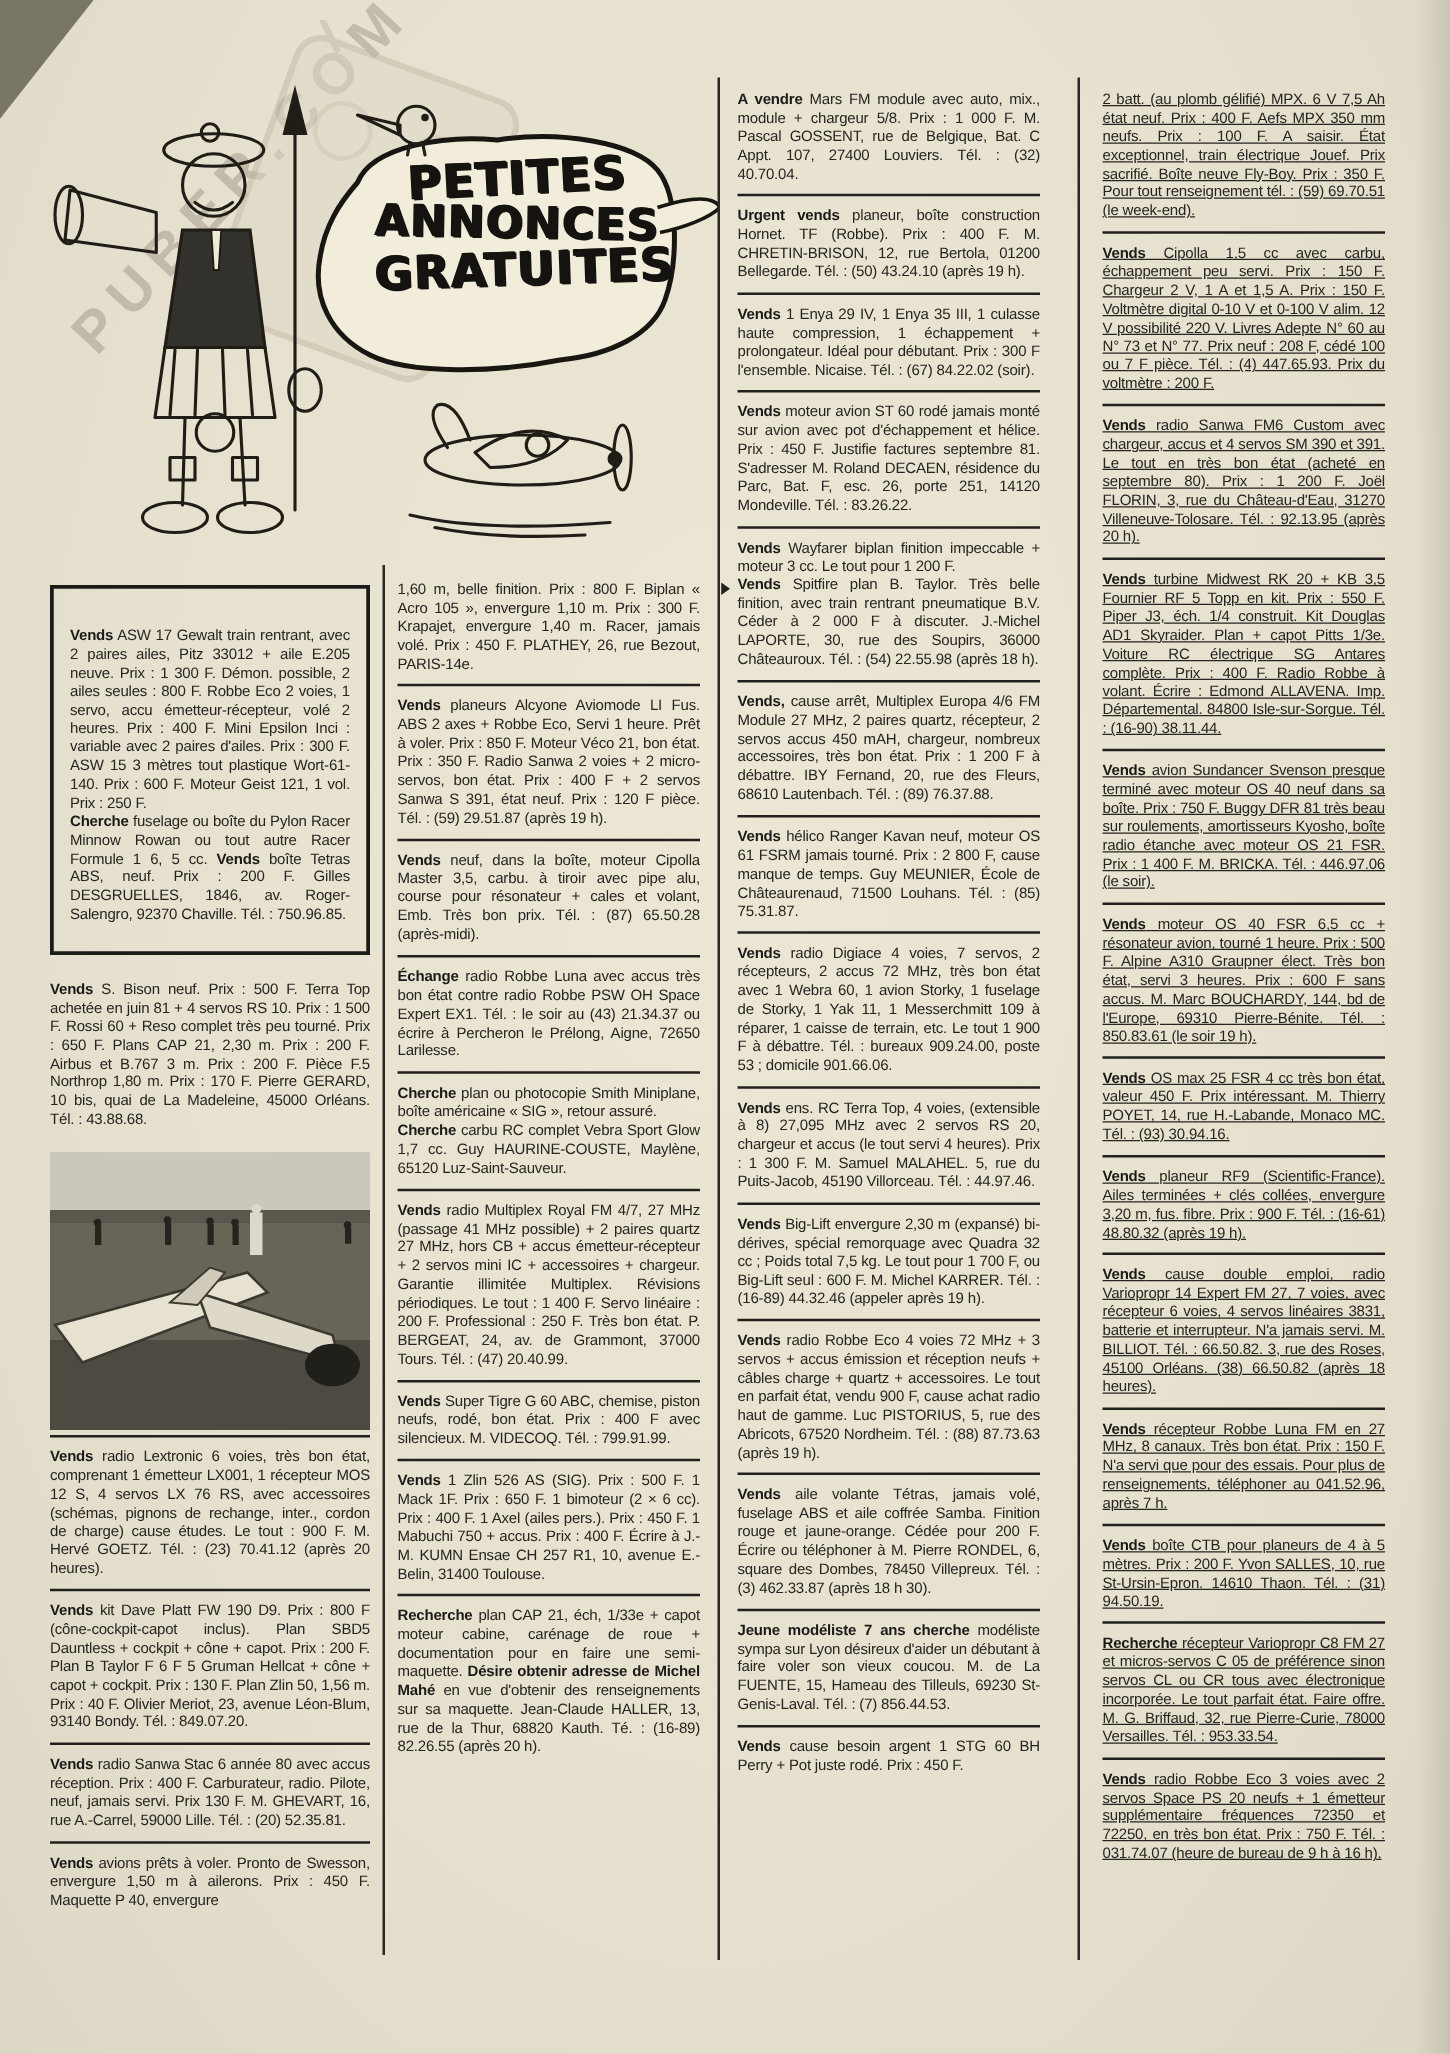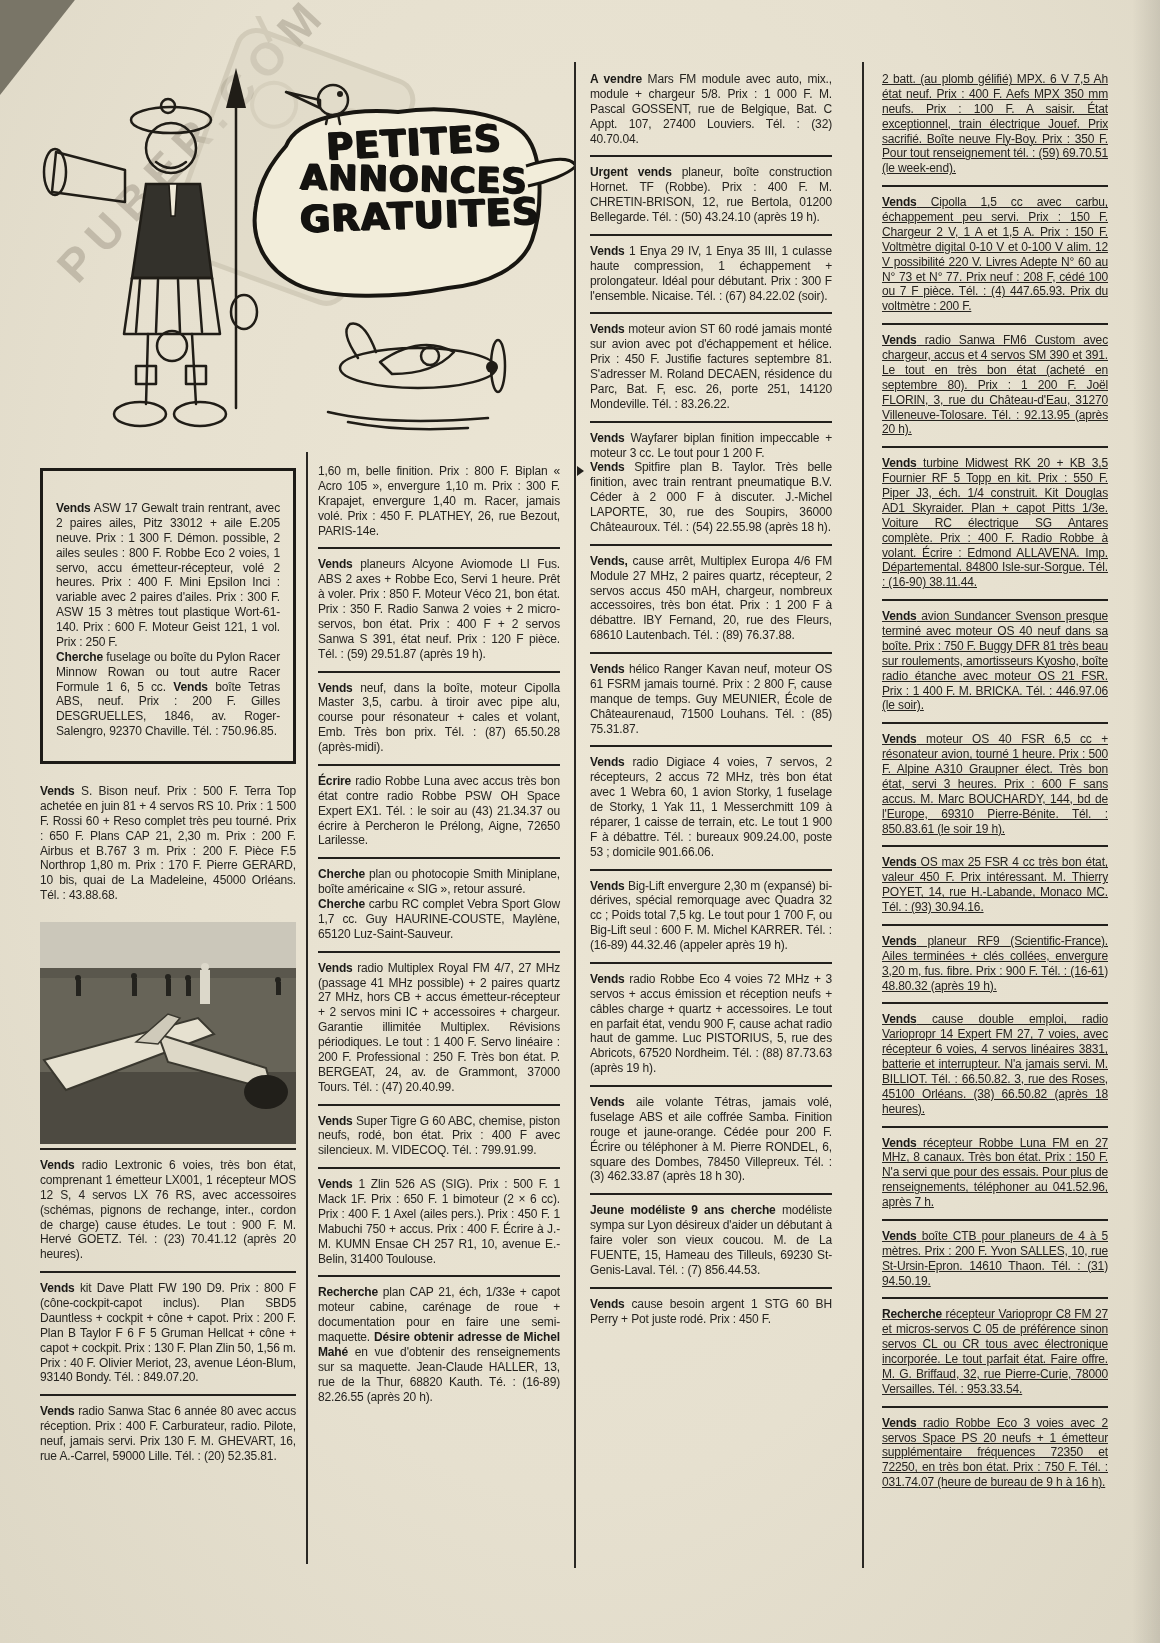--- a/index.html
+++ b/index.html
@@ -157,45 +157,47 @@
 
         <polygon points="4,138 158,96 174,112 26,168" fill="#e6e1d0" stroke="#3a382f" stroke-width="2"></polygon>
         <polygon points="118,112 226,146 232,168 128,140" fill="#ddd8c7" stroke="#3a382f" stroke-width="2"></polygon>
         <ellipse cx="226" cy="170" rx="22" ry="17" fill="#211f1a"></ellipse>
         <polygon points="96,120 128,92 140,96 118,122" fill="#cfcaba" stroke="#3a382f" stroke-width="1.5"></polygon>
       </svg>
     </div>
   <div class="ad"><strong>Vends</strong> radio Lextronic 6 voies, très bon état, comprenant 1 émetteur LX001, 1 récepteur MOS 12 S, 4 servos LX 76 RS, avec accessoires (schémas, pignons de rechange, inter., cordon de charge) cause études. Le tout : 900 F. M. Hervé GOETZ. Tél. : (23) 70.41.12 (après 20 heures).</div>
       <div class="ad"><strong>Vends</strong> kit Dave Platt FW 190 D9. Prix : 800 F (cône-cockpit-capot inclus). Plan SBD5 Dauntless + cockpit + cône + capot. Prix : 200 F. Plan B Taylor F 6 F 5 Gruman Hellcat + cône + capot + cockpit. Prix : 130 F. Plan Zlin 50, 1,56 m. Prix : 40 F. Olivier Meriot, 23, avenue Léon-Blum, 93140 Bondy. Tél. : 849.07.20.</div>
       <div class="ad"><strong>Vends</strong> radio Sanwa Stac 6 année 80 avec accus réception. Prix : 400 F. Carburateur, radio. Pilote, neuf, jamais servi. Prix 130 F. M. GHEVART, 16, rue A.-Carrel, 59000 Lille. Tél. : (20) 52.35.81.</div>
+      <div class="ad"><strong>Vends</strong> avions prêts à voler. Pronto de Swesson, envergure 1,50 m à ailerons. Prix : 450 F. Maquette P 40, envergure</div>
     </div>
   <div class="col" id="col2">
       <div class="ad">1,60 m, belle finition. Prix : 800 F. Biplan « Acro 105 », envergure 1,10 m. Prix : 300 F. Krapajet, envergure 1,40 m. Racer, jamais volé. Prix : 450 F. PLATHEY, 26, rue Bezout, PARIS-14e.</div>
       <div class="ad"><strong>Vends</strong> planeurs Alcyone Aviomode LI Fus. ABS 2 axes + Robbe Eco, Servi 1 heure. Prêt à voler. Prix : 850 F. Moteur Véco 21, bon état. Prix : 350 F. Radio Sanwa 2 voies + 2 micro-servos, bon état. Prix : 400 F + 2 servos Sanwa S 391, état neuf. Prix : 120 F pièce. Tél. : (59) 29.51.87 (après 19 h).</div>
       <div class="ad"><strong>Vends</strong> neuf, dans la boîte, moteur Cipolla Master 3,5, carbu. à tiroir avec pipe alu, course pour résonateur + cales et volant, Emb. Très bon prix. Tél. : (87) 65.50.28 (après-midi).</div>
-      <div class="ad"><strong>Écrire</strong> radio Robbe Luna avec accus très bon état contre radio Robbe PSW OH Space Expert EX1. Tél. : le soir au (43) 21.34.37 ou écrire à Percheron le Prélong, Aigne, 72650 Larilesse.</div>
+      <div class="ad"><strong>Échange</strong> radio Robbe Luna avec accus très bon état contre radio Robbe PSW OH Space Expert EX1. Tél. : le soir au (43) 21.34.37 ou écrire à Percheron le Prélong, Aigne, 72650 Larilesse.</div>
       <div class="ad"><strong>Cherche</strong> plan ou photocopie Smith Miniplane, boîte américaine « SIG », retour assuré.<br><strong>Cherche</strong> carbu RC complet Vebra Sport Glow 1,7 cc. Guy HAURINE-COUSTE, Maylène, 65120 Luz-Saint-Sauveur.</div>
       <div class="ad"><strong>Vends</strong> radio Multiplex Royal FM 4/7, 27 MHz (passage 41 MHz possible) + 2 paires quartz 27 MHz, hors CB + accus émetteur-récepteur + 2 servos mini IC + accessoires + chargeur. Garantie illimitée Multiplex. Révisions périodiques. Le tout : 1 400 F. Servo linéaire : 200 F. Professional : 250 F. Très bon état. P. BERGEAT, 24, av. de Grammont, 37000 Tours. Tél. : (47) 20.40.99.</div>
       <div class="ad"><strong>Vends</strong> Super Tigre G 60 ABC, chemise, piston neufs, rodé, bon état. Prix : 400 F avec silencieux. M. VIDECOQ. Tél. : 799.91.99.</div>
       <div class="ad"><strong>Vends</strong> 1 Zlin 526 AS (SIG). Prix : 500 F. 1 Mack 1F. Prix : 650 F. 1 bimoteur (2 × 6 cc). Prix : 400 F. 1 Axel (ailes pers.). Prix : 450 F. 1 Mabuchi 750 + accus. Prix : 400 F. Écrire à J.-M. KUMN Ensae CH 257 R1, 10, avenue E.-Belin, 31400 Toulouse.</div>
       <div class="ad"><strong>Recherche</strong> plan CAP 21, éch, 1/33e + capot moteur cabine, carénage de roue + documentation pour en faire une semi-maquette. <strong>Désire obtenir adresse de Michel Mahé</strong> en vue d'obtenir des renseignements sur sa maquette. Jean-Claude HALLER, 13, rue de la Thur, 68820 Kauth. Té. : (16-89) 82.26.55 (après 20 h).</div>
     </div>
   <div class="col" id="col3">
       <div class="ad"><strong>A vendre</strong> Mars FM module avec auto, mix., module + chargeur 5/8. Prix : 1 000 F. M. Pascal GOSSENT, rue de Belgique, Bat. C Appt. 107, 27400 Louviers. Tél. : (32) 40.70.04.</div>
       <div class="ad"><strong>Urgent vends</strong> planeur, boîte construction Hornet. TF (Robbe). Prix : 400 F. M. CHRETIN-BRISON, 12, rue Bertola, 01200 Bellegarde. Tél. : (50) 43.24.10 (après 19 h).</div>
       <div class="ad"><strong>Vends</strong> 1 Enya 29 IV, 1 Enya 35 III, 1 culasse haute compression, 1 échappement + prolongateur. Idéal pour débutant. Prix : 300 F l'ensemble. Nicaise. Tél. : (67) 84.22.02 (soir).</div>
       <div class="ad"><strong>Vends</strong> moteur avion ST 60 rodé jamais monté sur avion avec pot d'échappement et hélice. Prix : 450 F. Justifie factures septembre 81. S'adresser M. Roland DECAEN, résidence du Parc, Bat. F, esc. 26, porte 251, 14120 Mondeville. Tél. : 83.26.22.</div>
       <div class="ad"><strong>Vends</strong> Wayfarer biplan finition impeccable + moteur 3 cc. Le tout pour 1 200 F.<br><strong>Vends</strong> Spitfire plan B. Taylor. Très belle finition, avec train rentrant pneumatique B.V. Céder à 2 000 F à discuter. J.-Michel LAPORTE, 30, rue des Soupirs, 36000 Châteauroux. Tél. : (54) 22.55.98 (après 18 h).</div>
       <div class="ad"><strong>Vends,</strong> cause arrêt, Multiplex Europa 4/6 FM Module 27 MHz, 2 paires quartz, récepteur, 2 servos accus 450 mAH, chargeur, nombreux accessoires, très bon état. Prix : 1 200 F à débattre. IBY Fernand, 20, rue des Fleurs, 68610 Lautenbach. Tél. : (89) 76.37.88.</div>
       <div class="ad"><strong>Vends</strong> hélico Ranger Kavan neuf, moteur OS 61 FSRM jamais tourné. Prix : 2 800 F, cause manque de temps. Guy MEUNIER, École de Châteaurenaud, 71500 Louhans. Tél. : (85) 75.31.87.</div>
       <div class="ad"><strong>Vends</strong> radio Digiace 4 voies, 7 servos, 2 récepteurs, 2 accus 72 MHz, très bon état avec 1 Webra 60, 1 avion Storky, 1 fuselage de Storky, 1 Yak 11, 1 Messerchmitt 109 à réparer, 1 caisse de terrain, etc. Le tout 1 900 F à débattre. Tél. : bureaux 909.24.00, poste 53 ; domicile 901.66.06.</div>
+      <div class="ad"><strong>Vends</strong> ens. RC Terra Top, 4 voies, (extensible à 8) 27,095 MHz avec 2 servos RS 20, chargeur et accus (le tout servi 4 heures). Prix : 1 300 F. M. Samuel MALAHEL. 5, rue du Puits-Jacob, 45190 Villorceau. Tél. : 44.97.46.</div>
       <div class="ad"><strong>Vends</strong> Big-Lift envergure 2,30 m (expansé) bi-dérives, spécial remorquage avec Quadra 32 cc ; Poids total 7,5 kg. Le tout pour 1 700 F, ou Big-Lift seul : 600 F. M. Michel KARRER. Tél. : (16-89) 44.32.46 (appeler après 19 h).</div>
       <div class="ad"><strong>Vends</strong> radio Robbe Eco 4 voies 72 MHz + 3 servos + accus émission et réception neufs + câbles charge + quartz + accessoires. Le tout en parfait état, vendu 900 F, cause achat radio haut de gamme. Luc PISTORIUS, 5, rue des Abricots, 67520 Nordheim. Tél. : (88) 87.73.63 (après 19 h).</div>
       <div class="ad"><strong>Vends</strong> aile volante Tétras, jamais volé, fuselage ABS et aile coffrée Samba. Finition rouge et jaune-orange. Cédée pour 200 F. Écrire ou téléphoner à M. Pierre RONDEL, 6, square des Dombes, 78450 Villepreux. Tél. : (3) 462.33.87 (après 18 h 30).</div>
-      <div class="ad"><strong>Jeune modéliste 9 ans cherche</strong> modéliste sympa sur Lyon désireux d'aider un débutant à faire voler son vieux coucou. M. de La FUENTE, 15, Hameau des Tilleuls, 69230 St-Genis-Laval. Tél. : (7) 856.44.53.</div>
+      <div class="ad"><strong>Jeune modéliste 7 ans cherche</strong> modéliste sympa sur Lyon désireux d'aider un débutant à faire voler son vieux coucou. M. de La FUENTE, 15, Hameau des Tilleuls, 69230 St-Genis-Laval. Tél. : (7) 856.44.53.</div>
       <div class="ad"><strong>Vends</strong> cause besoin argent 1 STG 60 BH Perry + Pot juste rodé. Prix : 450 F.</div>
     </div>
   <div class="col" id="col4">
       <div class="ad">2 batt. (au plomb gélifié) MPX. 6 V 7,5 Ah état neuf. Prix : 400 F. Aefs MPX 350 mm neufs. Prix : 100 F. A saisir. État exceptionnel, train électrique Jouef. Prix sacrifié. Boîte neuve Fly-Boy. Prix : 350 F. Pour tout renseignement tél. : (59) 69.70.51 (le week-end).</div>
       <div class="ad"><strong>Vends</strong> Cipolla 1,5 cc avec carbu, échappement peu servi. Prix : 150 F. Chargeur 2 V, 1 A et 1,5 A. Prix : 150 F. Voltmètre digital 0-10 V et 0-100 V alim. 12 V possibilité 220 V. Livres Adepte N° 60 au N° 73 et N° 77. Prix neuf : 208 F, cédé 100 ou 7 F pièce. Tél. : (4) 447.65.93. Prix du voltmètre : 200 F.</div>
       <div class="ad"><strong>Vends</strong> radio Sanwa FM6 Custom avec chargeur, accus et 4 servos SM 390 et 391. Le tout en très bon état (acheté en septembre 80). Prix : 1 200 F. Joël FLORIN, 3, rue du Château-d'Eau, 31270 Villeneuve-Tolosare. Tél. : 92.13.95 (après 20 h).</div>
       <div class="ad"><strong>Vends</strong> turbine Midwest RK 20 + KB 3,5 Fournier RF 5 Topp en kit. Prix : 550 F. Piper J3, éch. 1/4 construit. Kit Douglas AD1 Skyraider. Plan + capot Pitts 1/3e. Voiture RC électrique SG Antares complète. Prix : 400 F. Radio Robbe à volant. Écrire : Edmond ALLAVENA. Imp. Départemental. 84800 Isle-sur-Sorgue. Tél. : (16-90) 38.11.44.</div>
       <div class="ad"><strong>Vends</strong> avion Sundancer Svenson presque terminé avec moteur OS 40 neuf dans sa boîte. Prix : 750 F. Buggy DFR 81 très beau sur roulements, amortisseurs Kyosho, boîte radio étanche avec moteur OS 21 FSR. Prix : 1 400 F. M. BRICKA. Tél. : 446.97.06 (le soir).</div>
       <div class="ad"><strong>Vends</strong> moteur OS 40 FSR 6,5 cc + résonateur avion, tourné 1 heure. Prix : 500 F. Alpine A310 Graupner élect. Très bon état, servi 3 heures. Prix : 600 F sans accus. M. Marc BOUCHARDY, 144, bd de l'Europe, 69310 Pierre-Bénite. Tél. : 850.83.61 (le soir 19 h).</div>
       <div class="ad"><strong>Vends</strong> OS max 25 FSR 4 cc très bon état, valeur 450 F. Prix intéressant. M. Thierry POYET, 14, rue H.-Labande, Monaco MC. Tél. : (93) 30.94.16.</div>

